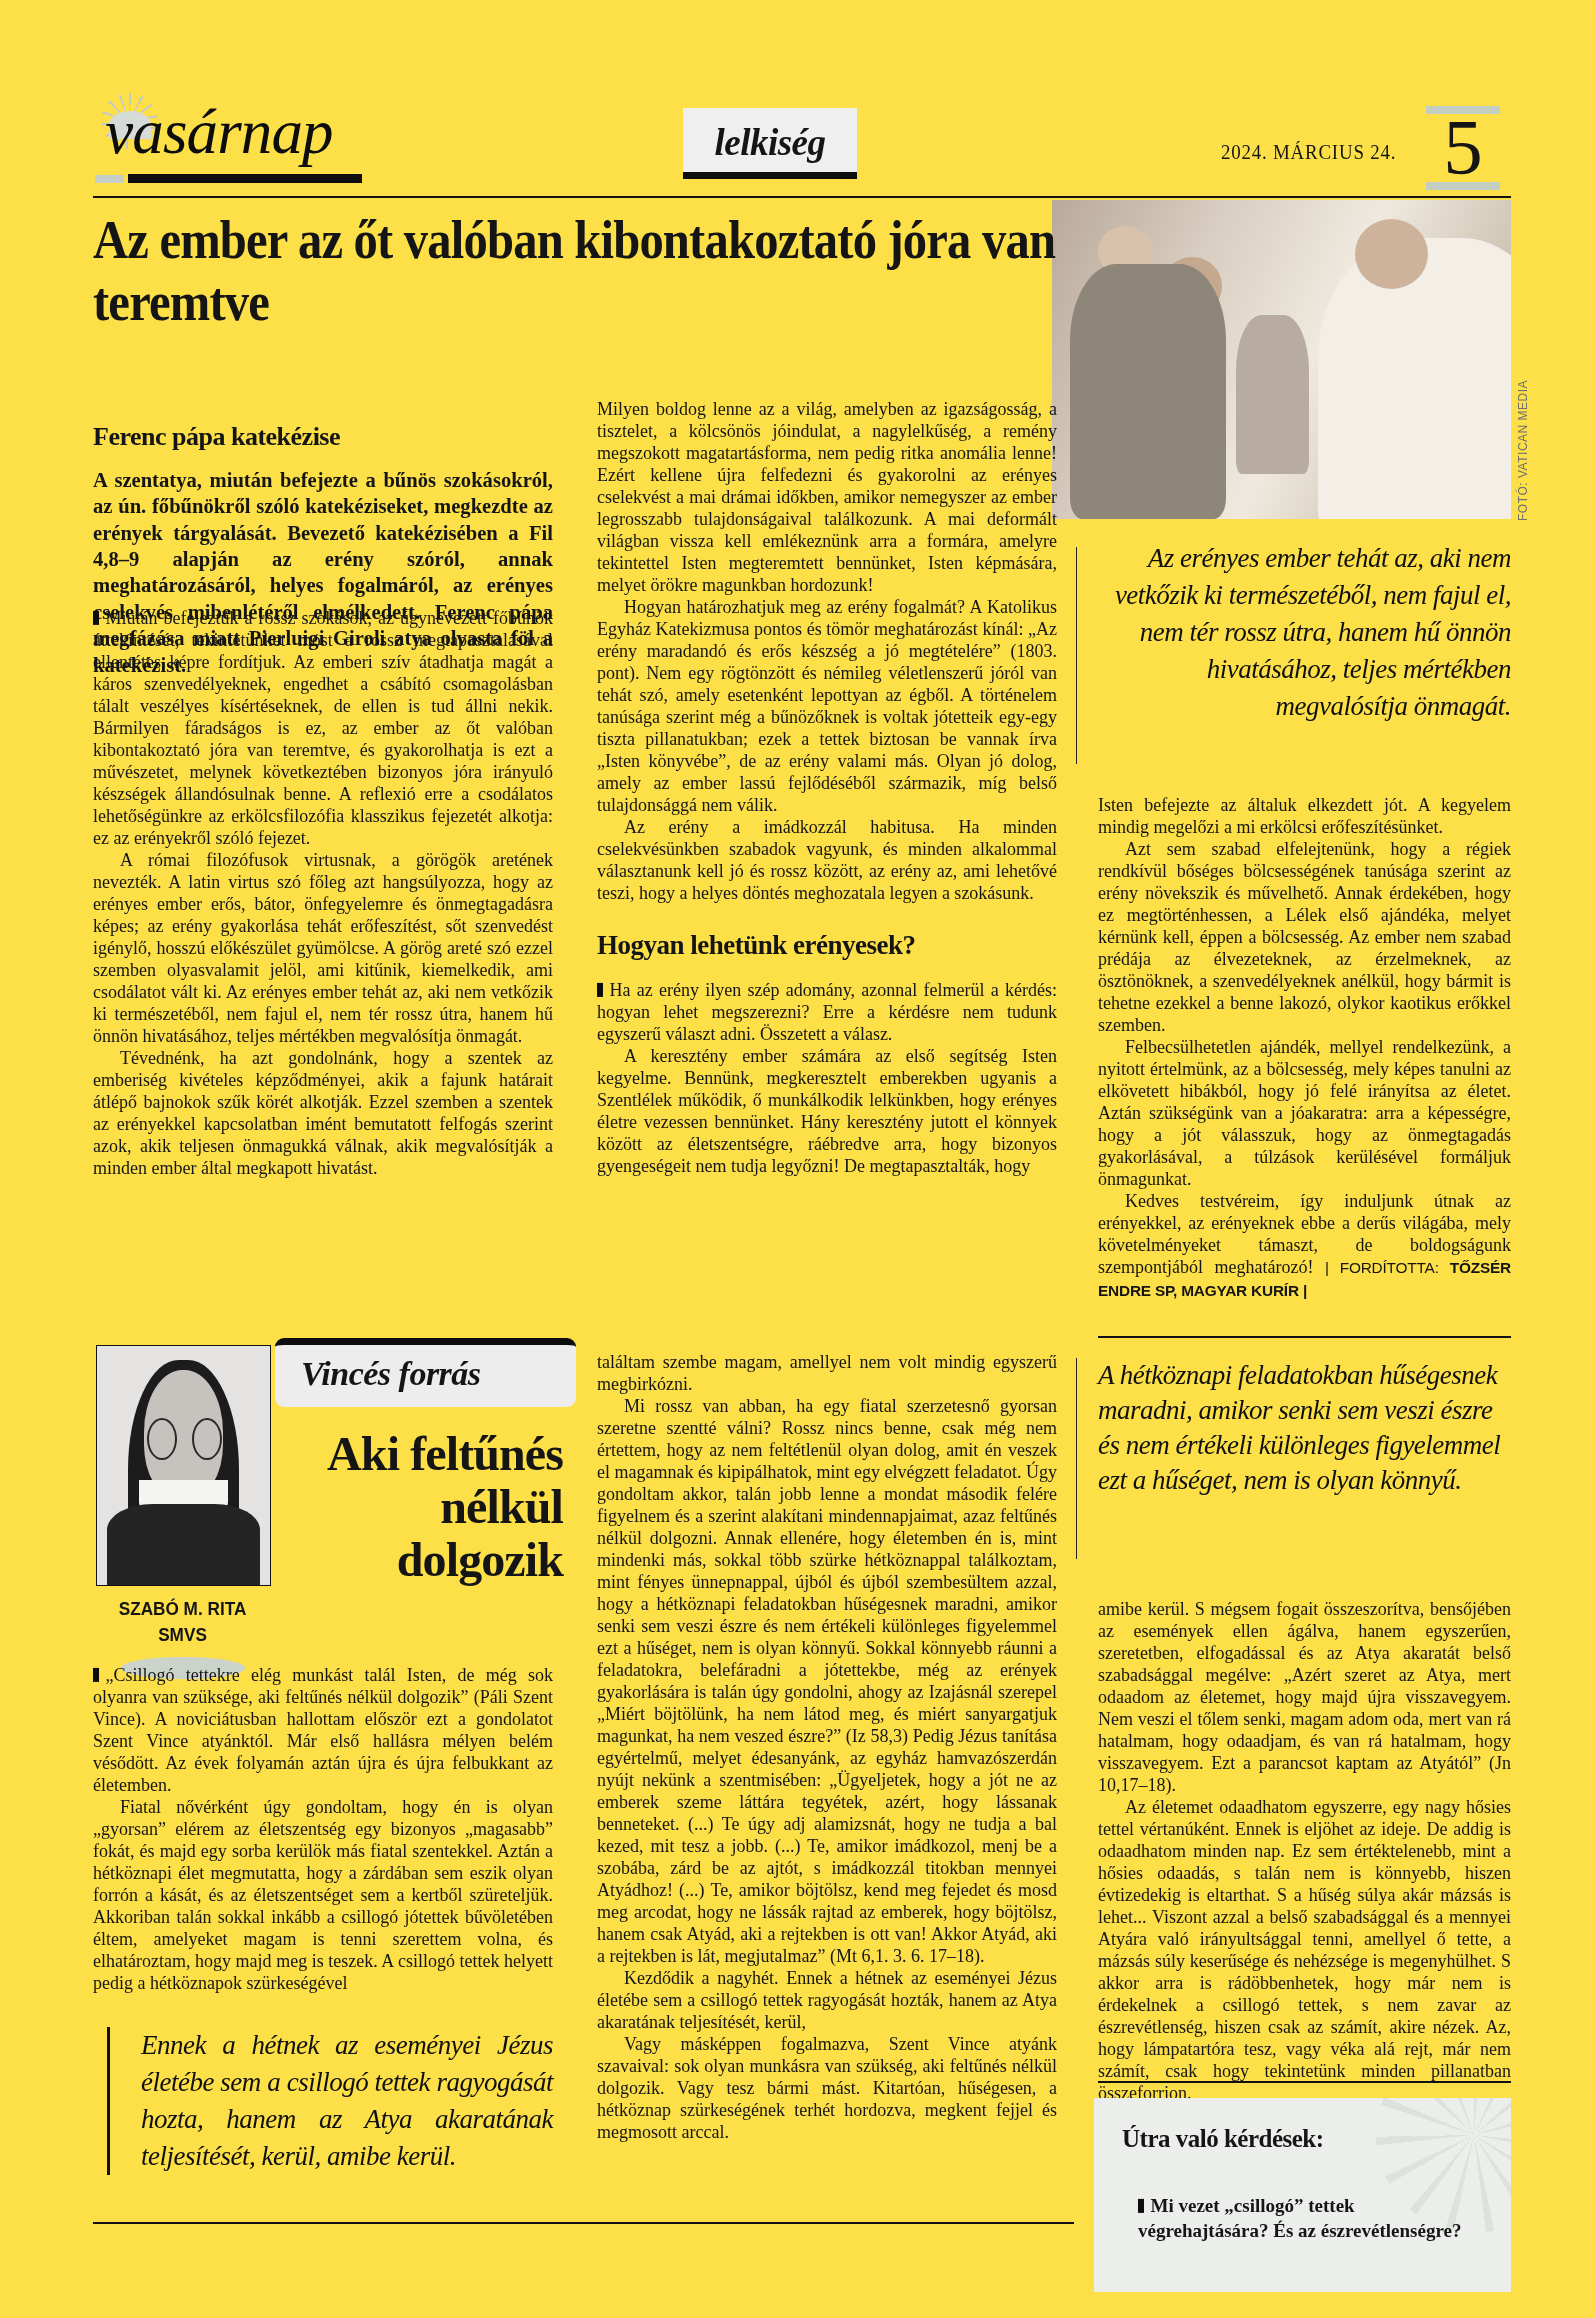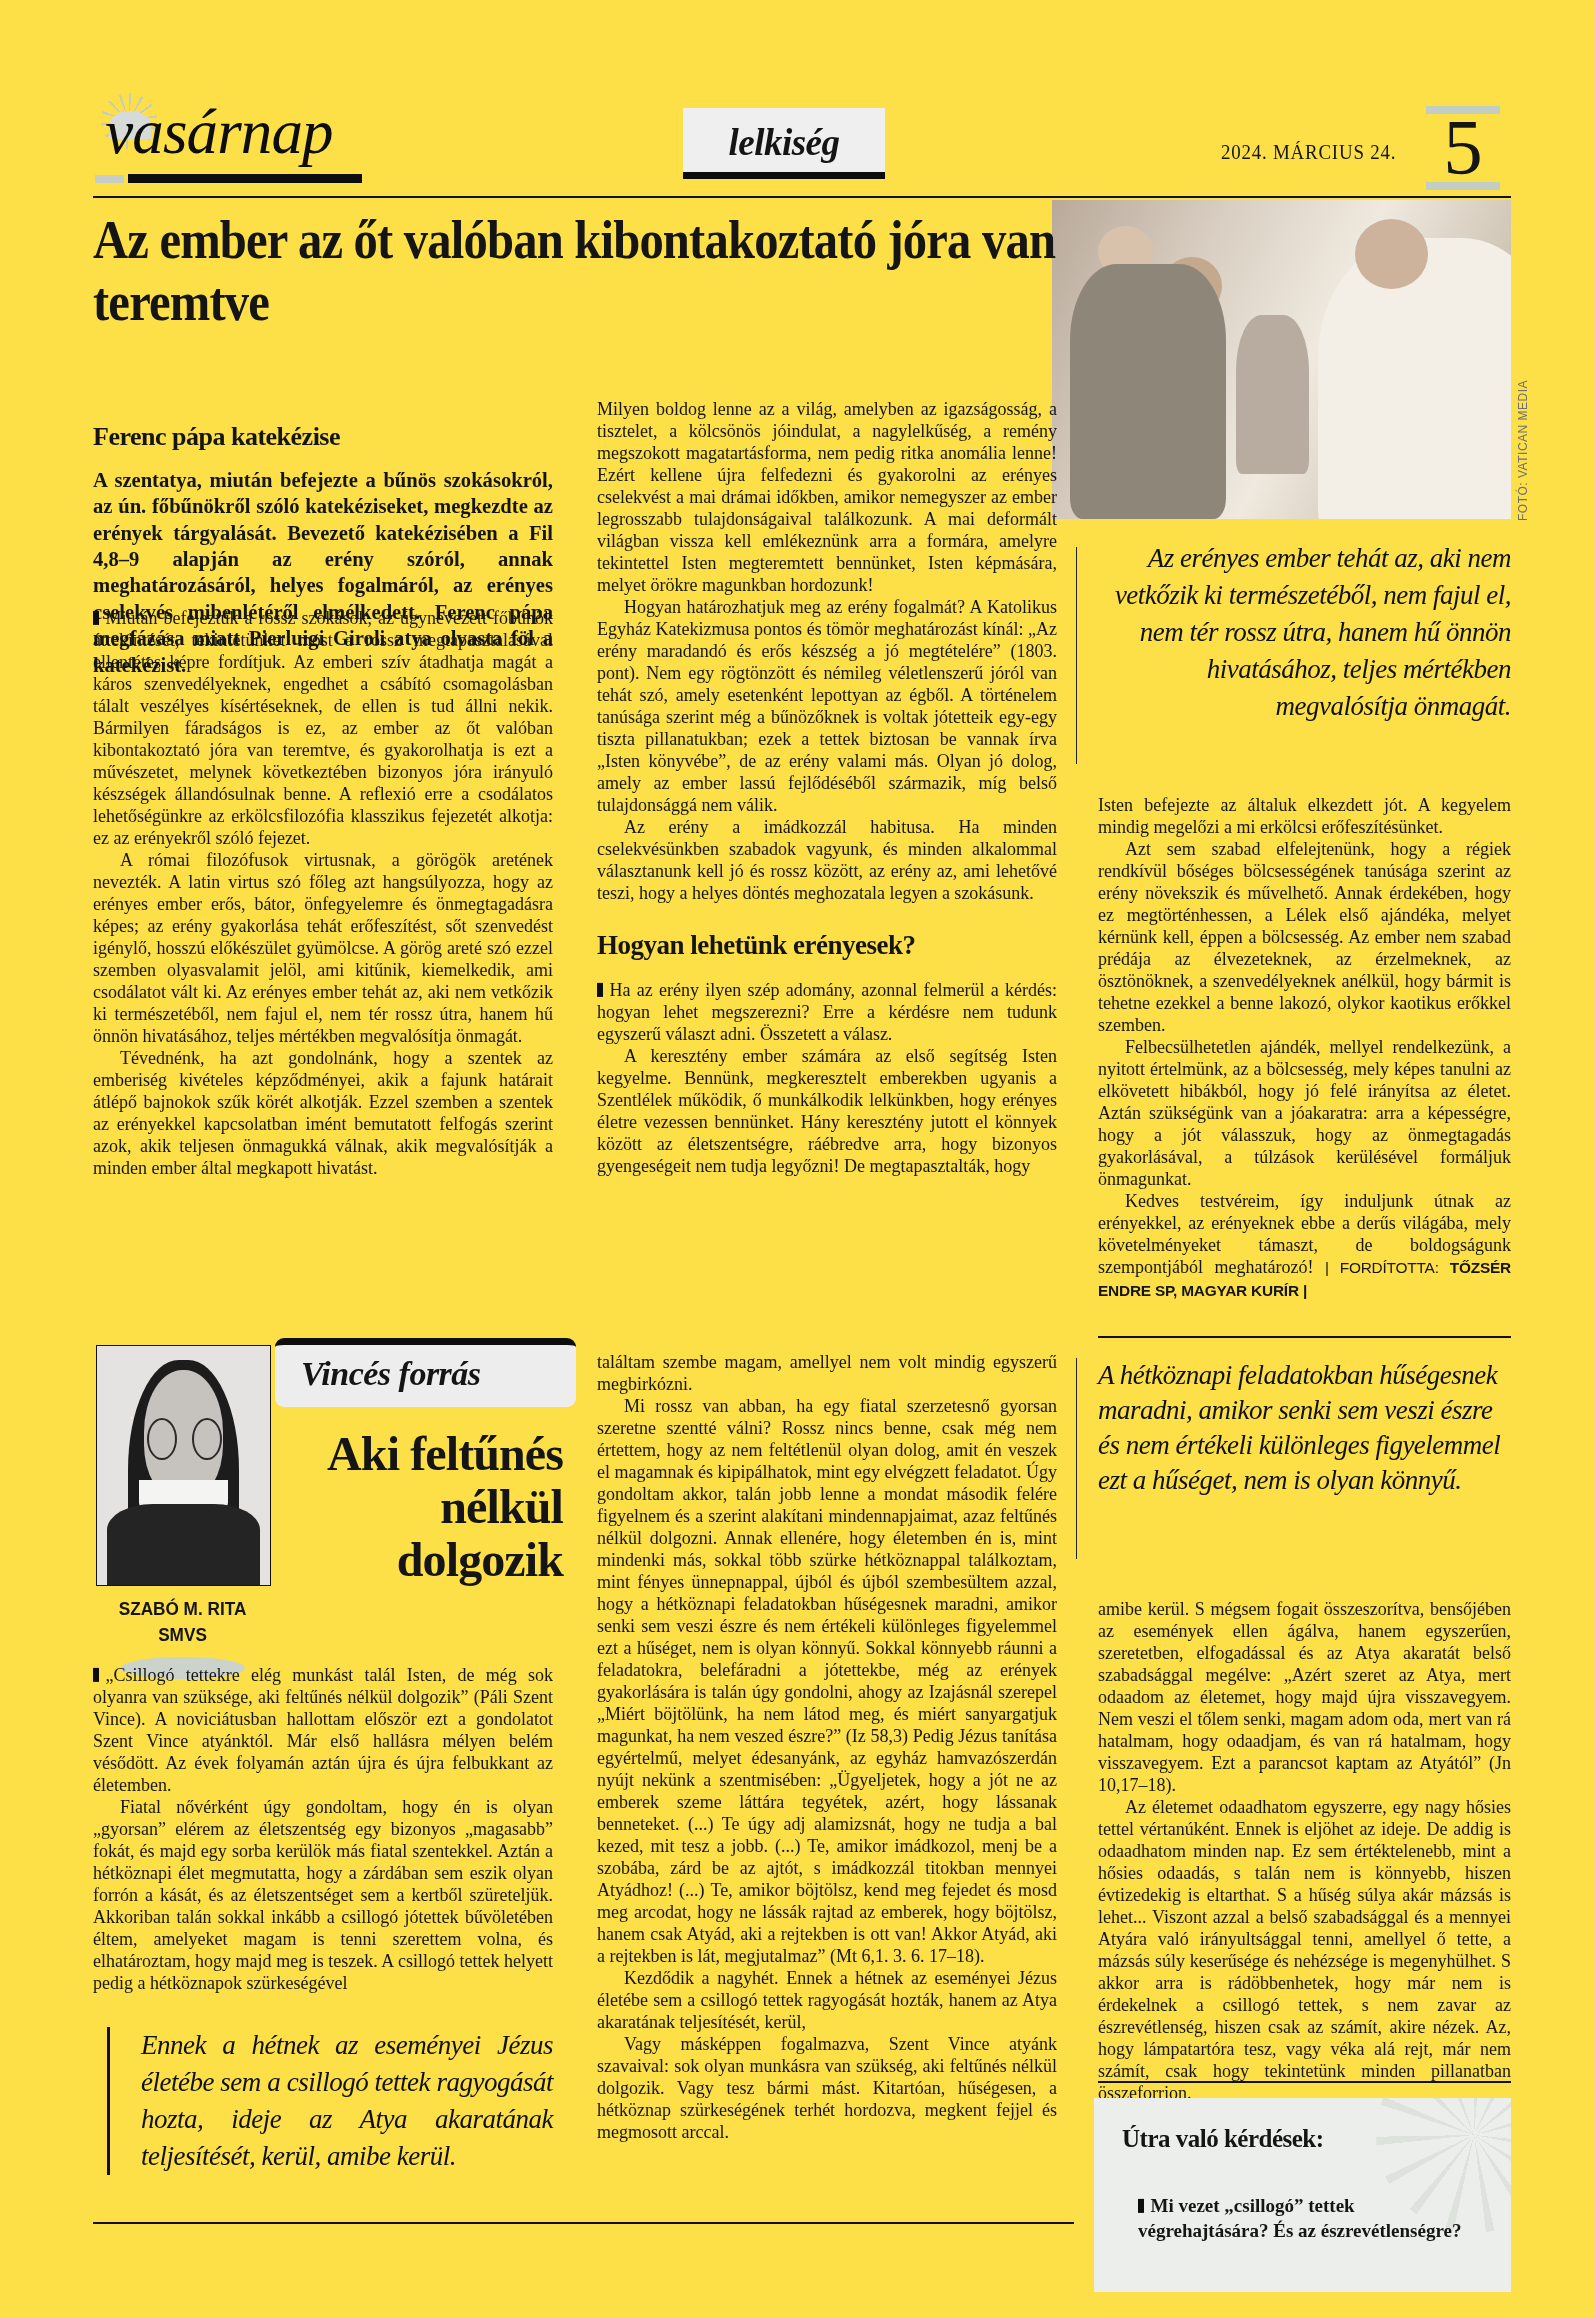--- a/index.html
+++ b/index.html
@@ -73,21 +73,21 @@
 <div id="page">
 
   <div class="abs" style="left:95px;top:83px;width:299px;height:112px;">
     <div class="sunburst abs" style="left:5.6px;top:10.3px;width:56px;height:56px;"></div>
     <div class="abs" style="left:14px;top:28px;width:42px;height:28px;border-radius:50% 50% 0 0;background:#d7dbd7;"></div>
     <div class="masthead abs" style="left:10.3px;top:13px;">vasárnap</div>
     <div class="m-dash abs" style="left:0;top:92px;width:29px;height:8px;"></div>
     <div class="m-bar abs" style="left:33px;top:91px;width:234px;height:9px;"></div>
   </div>
 
-  <div class="section-box abs" style="left:683px;top:108px;width:202px;height:64px;">
+  <div class="section-box abs" style="left:683px;top:108px;width:174px;height:64px;">
     <span class="abs" style="left:0;right:0;top:13px;">lelkiség</span>
   </div>
 
   <div class="date abs" style="right:199px;top:140px;">2024. MÁRCIUS 24.</div>
 
   <div class="sage abs" style="left:1426px;top:106px;width:74px;height:8px;"></div>
   <div class="pageno abs" style="left:1426px;top:102px;width:74px;text-align:center;">5</div>
   <div class="sage abs" style="left:1426px;top:182px;width:74px;height:8px;"></div>
 
   <div class="rule-h abs" style="left:93px;top:196px;width:1418px;height:2.3px;"></div>
@@ -147,21 +147,21 @@
 
   <div class="vf-bar abs" style="left:275px;top:1338px;width:301px;height:62px;border-radius:9px;">
     <div class="vf-title abs" style="left:26px;top:10.3px;">Vincés forrás</div>
   </div>
 
   <h2 class="h2-big abs" style="left:301px;top:1428px;width:262px;margin:0;">Aki feltűnés nélkül dolgozik</h2>
 
   <div class="body abs" style="left:93px;top:1664px;width:460px;">
     <p class="mark">„Csillogó tettekre elég munkást talál Isten, de még sok olyanra van szüksége, aki feltűnés nélkül dolgozik” (Páli Szent Vince). A noviciátusban hallottam először ezt a gondolatot Szent Vince atyánktól. Már első hallásra mélyen belém vésődött. Az évek folyamán aztán újra és újra felbukkant az életemben.</p>
     <p>Fiatal nővérként úgy gondoltam, hogy én is olyan „gyorsan” elérem az életszentség egy bizonyos „magasabb” fokát, és majd egy sorba kerülök más fiatal szentekkel. Aztán a hétköznapi élet megmutatta, hogy a zárdában sem eszik olyan forrón a kását, és az életszentséget sem a kertből szüreteljük. Akkoriban talán sokkal inkább a csillogó jótettek bűvöletében éltem, amelyeket magam is tenni szerettem volna, és elhatároztam, hogy majd meg is teszek. A csillogó tettek helyett pedig a hétköznapok szürkeségével</p>
-    <blockquote class="pull blockquote-left" style="margin:33px 0 0 14px;">Ennek a hétnek az eseményei Jézus életébe sem a csillogó tettek ragyogását hozta, ideje az Atya akaratának teljesítését, kerül, amibe kerül.</blockquote>
+    <blockquote class="pull blockquote-left" style="margin:33px 0 0 14px;">Ennek a hétnek az eseményei Jézus életébe sem a csillogó tettek ragyogását hozta, hanem az Atya akaratának teljesítését, kerül, amibe kerül.</blockquote>
   </div>
 
   <div class="body abs" style="left:597px;top:1351px;width:460px;">
     <p>találtam szembe magam, amellyel nem volt mindig egyszerű megbirkózni.</p>
     <p>Mi rossz van abban, ha egy fiatal szerzetesnő gyorsan szeretne szentté válni? Rossz nincs benne, csak még nem értettem, hogy az nem feltétlenül olyan dolog, amit én veszek el magamnak és kipipálhatok, mint egy elvégzett feladatot. Úgy gondoltam akkor, talán jobb lenne a mondat második felére figyelnem és a szerint alakítani mindennapjaimat, azaz feltűnés nélkül dolgozni. Annak ellenére, hogy életemben én is, mint mindenki más, sokkal több szürke hétköznappal találkoztam, mint fényes ünnepnappal, újból és újból szembesültem azzal, hogy a hétköznapi feladatokban hűségesnek maradni, amikor senki sem veszi észre és nem értékeli különleges figyelemmel ezt a hűséget, nem is olyan könnyű. Sokkal könnyebb ráunni a feladatokra, belefáradni a jótettekbe, még az erények gyakorlására is talán úgy gondolni, ahogy az Izajásnál szerepel „Miért böjtölünk, ha nem látod meg, és miért sanyargatjuk magunkat, ha nem veszed észre?” (Iz 58,3) Pedig Jézus tanítása egyértelmű, melyet édesanyánk, az egyház hamvazószerdán nyújt nekünk a szentmisében: „Ügyeljetek, hogy a jót ne az emberek szeme láttára tegyétek, azért, hogy lássanak benneteket. (...) Te úgy adj alamizsnát, hogy ne tudja a bal kezed, mit tesz a jobb. (...) Te, amikor imádkozol, menj be a szobába, zárd be az ajtót, s imádkozzál titokban mennyei Atyádhoz! (...) Te, amikor böjtölsz, kend meg fejedet és mosd meg arcodat, hogy ne lássák rajtad az emberek, hogy böjtölsz, hanem csak Atyád, aki a rejtekben is ott van! Akkor Atyád, aki a rejtekben is lát, megjutalmaz” (Mt 6,1. 3. 6. 17–18).</p>
     <p>Kezdődik a nagyhét. Ennek a hétnek az eseményei Jézus életébe sem a csillogó tettek ragyogását hozták, hanem az Atya akaratának teljesítését, kerül,</p>
     <p>Vagy másképpen fogalmazva, Szent Vince atyánk szavaival: sok olyan munkásra van szükség, aki feltűnés nélkül dolgozik. Vagy tesz bármi mást. Kitartóan, hűségesen, a hétköznap szürkeségének terhét hordozva, megkent fejjel és megmosott arccal.</p>
   </div>
 
   <div class="rule-h abs" style="left:1098px;top:1336px;width:413px;height:1.9px;"></div>

